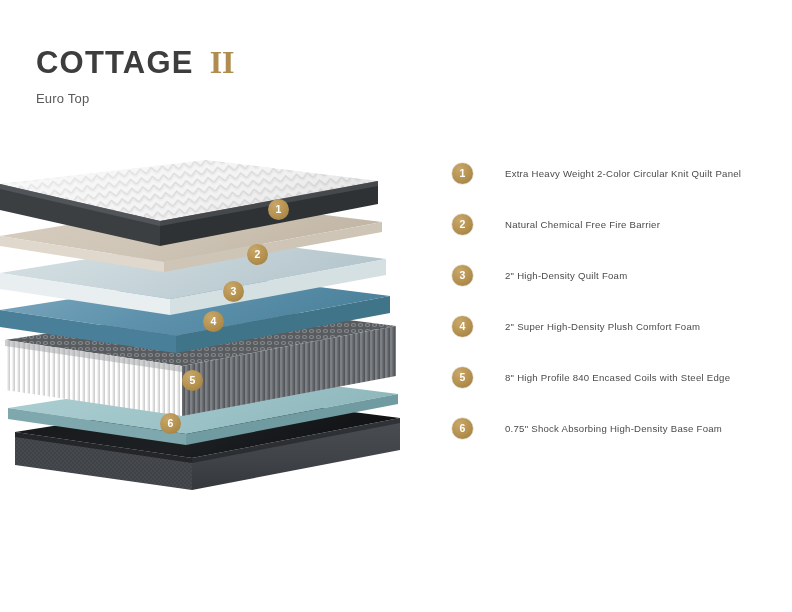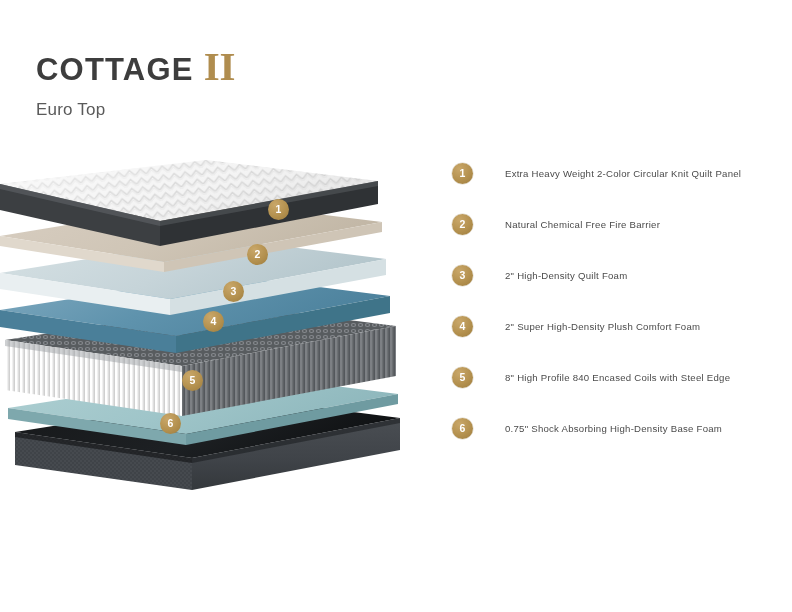--- a/index.html
+++ b/index.html
@@ -19,26 +19,26 @@
     letter-spacing: 1.2px;
     color: #3d3d3d;
     line-height: 1;
     white-space: nowrap;
   }
   #brand-title .roman {
     color: #b08d4f;
     font-family: "Liberation Serif", serif;
     font-weight: bold;
     letter-spacing: 0px;
-    font-size: 41px;
-    margin-left: 10px;
+    font-size: 32px;
+    margin-left: 16px;
   }
   #brand-subtitle {
     margin-top: 13px;
-    font-size: 17px;
+    font-size: 13px;
     color: #5a5a5a;
     font-weight: normal;
     letter-spacing: 0.2px;
   }
 
   
   #legend { position: absolute; left: 452px; top: 163px; width: 330px; }
   .legend-row {
     position: relative;
     height: 51px;

